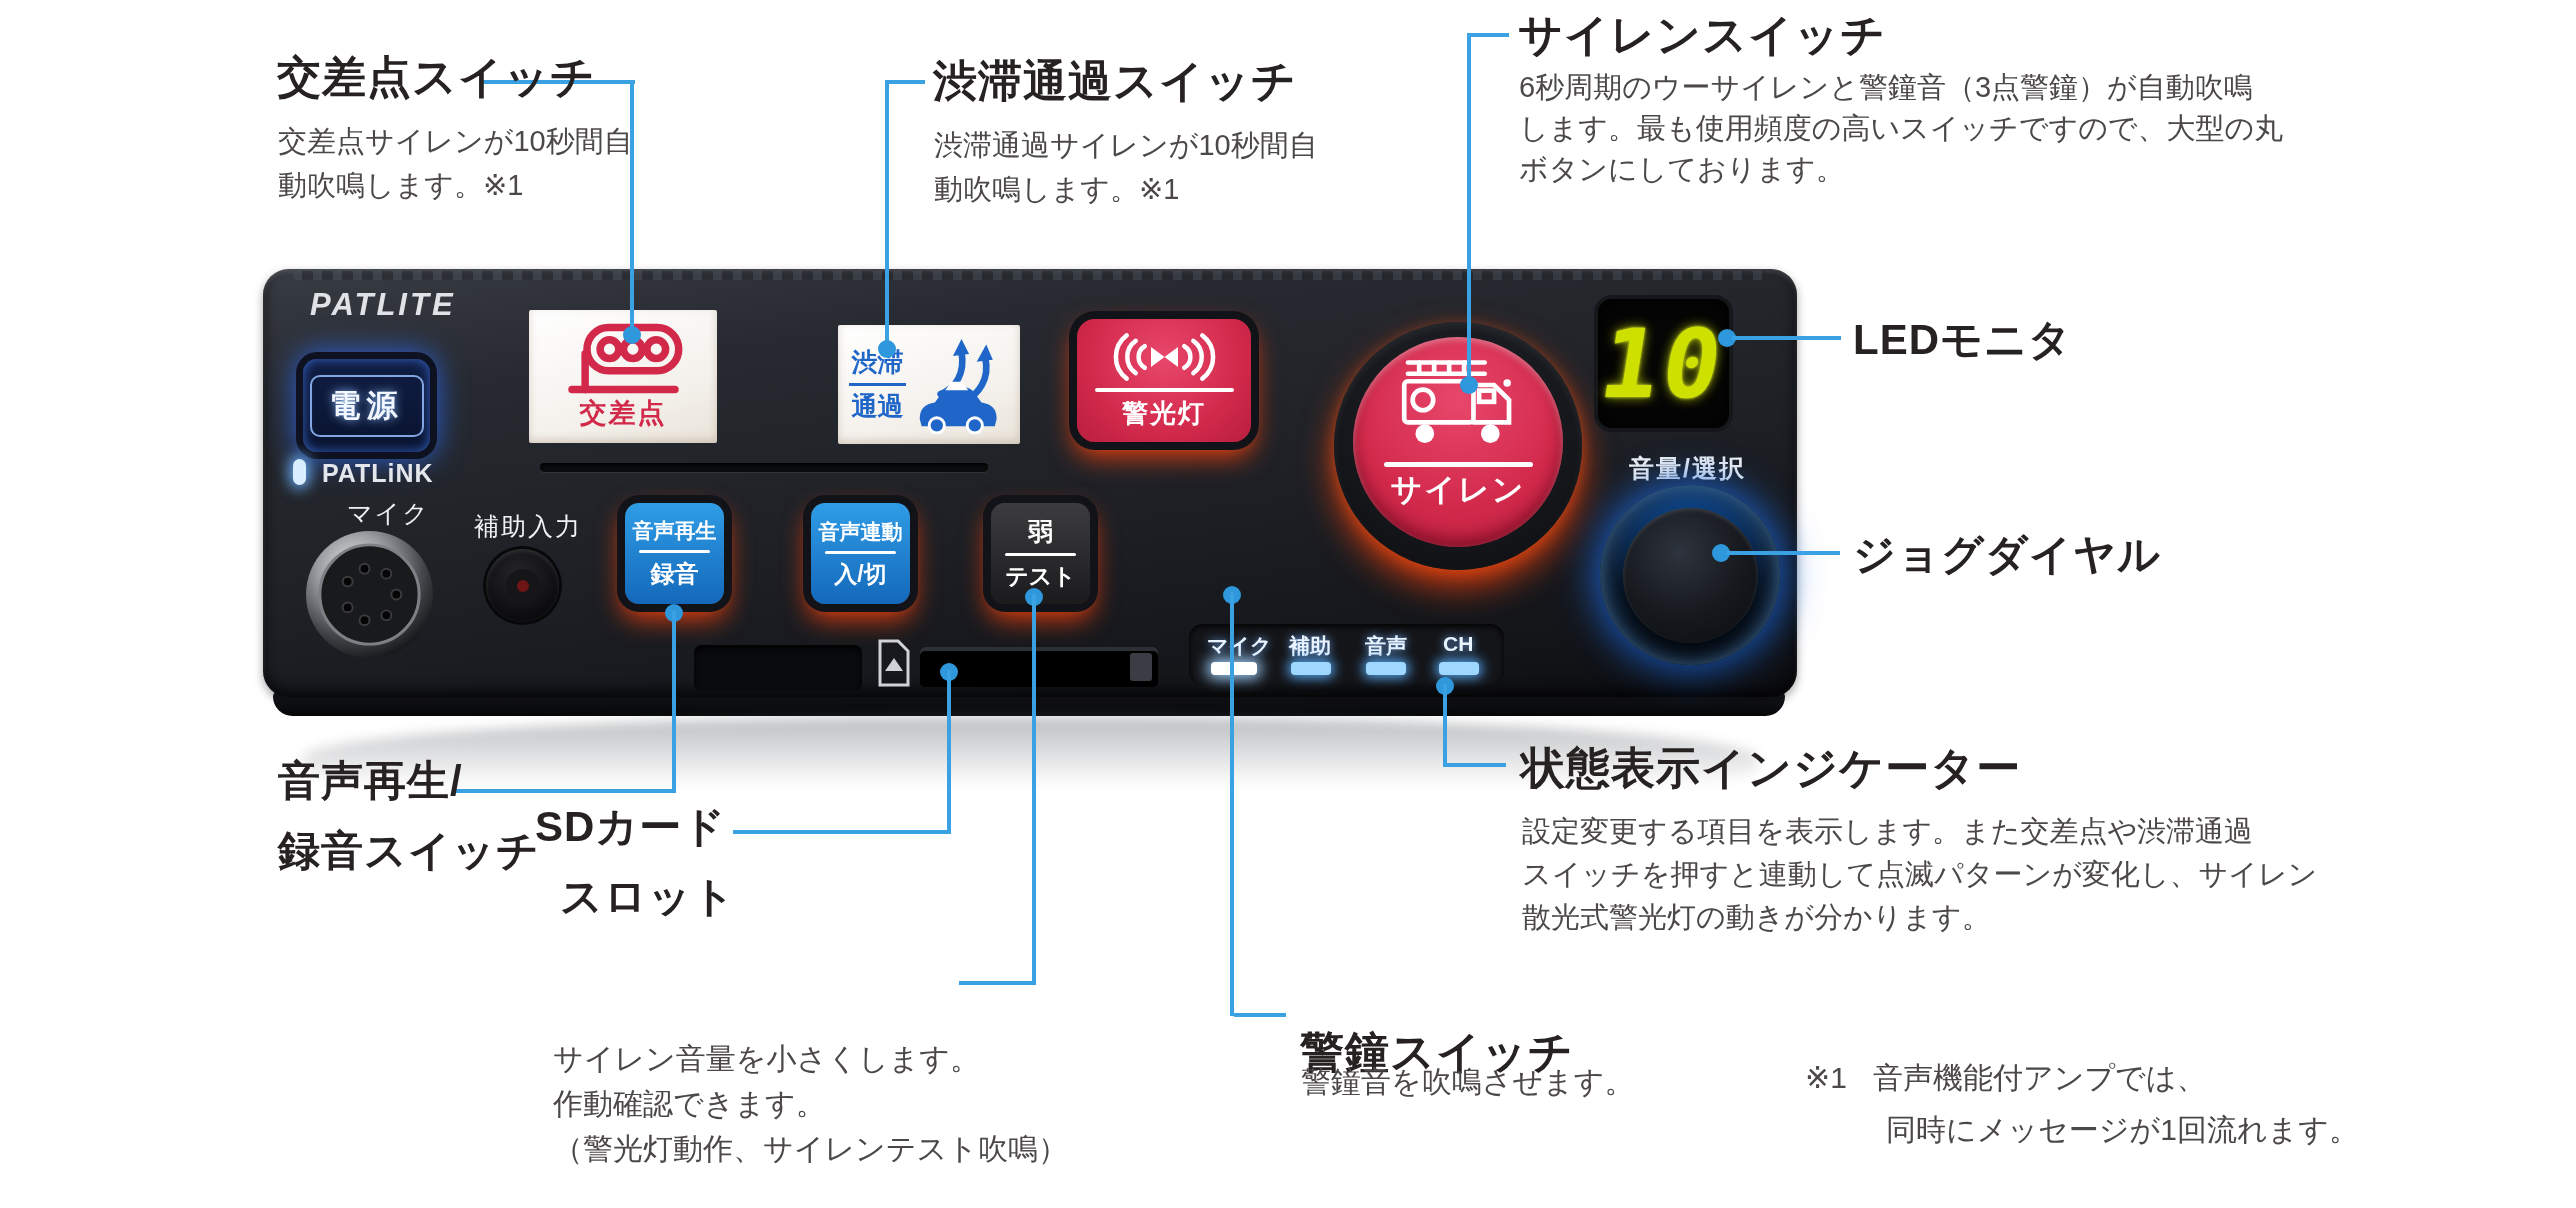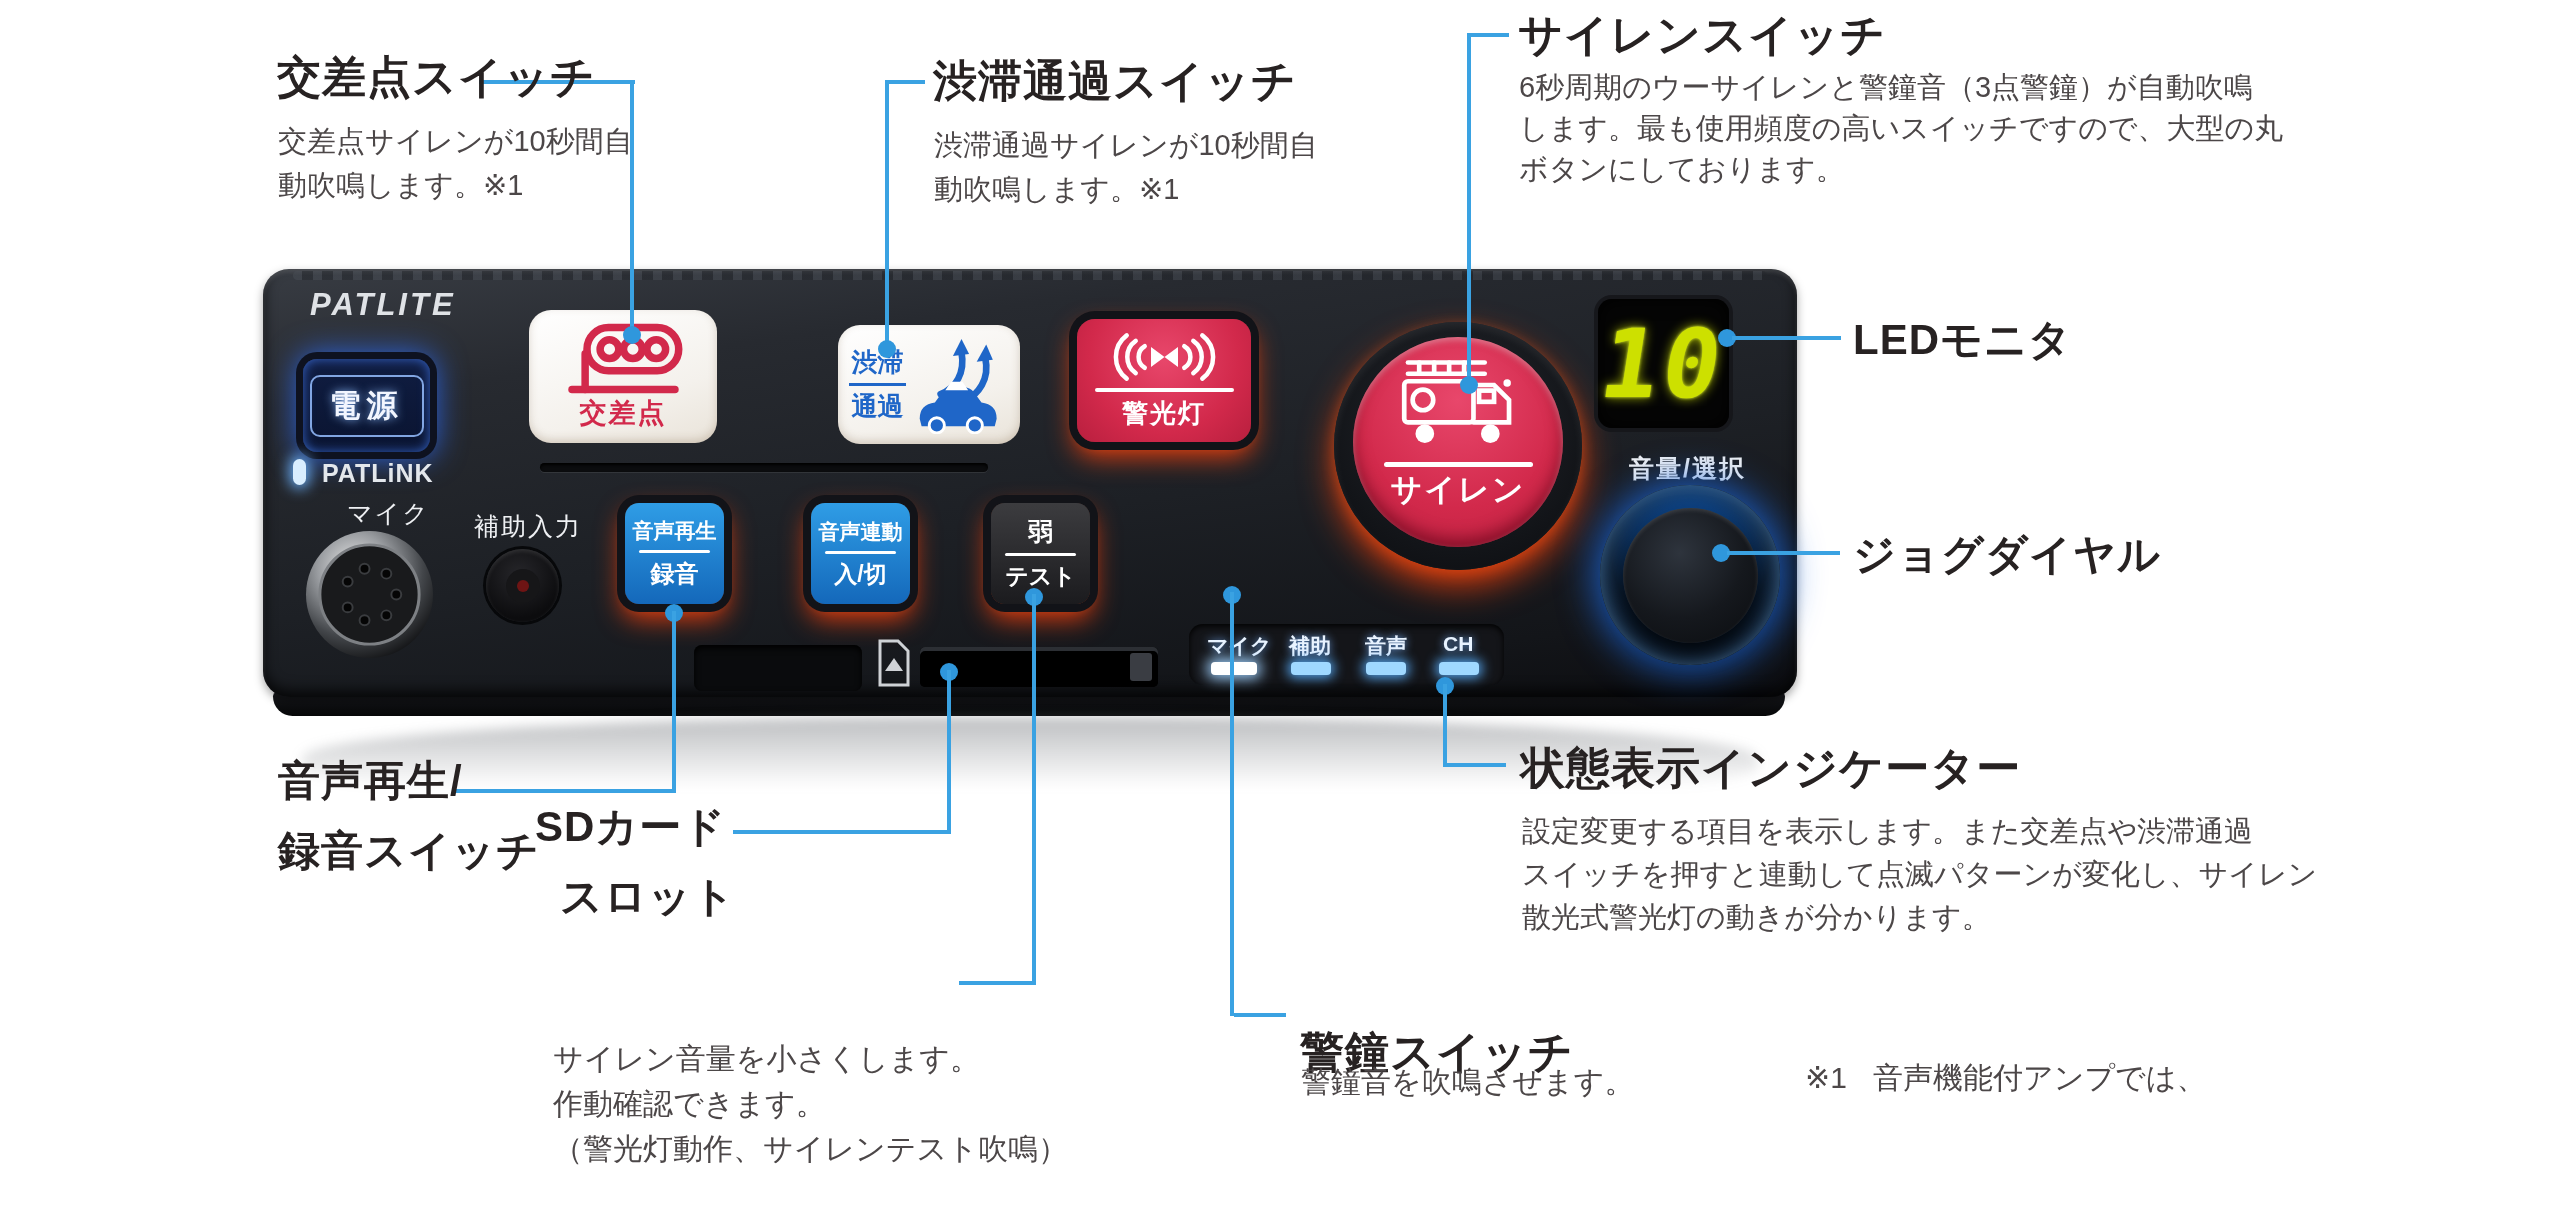--- a/index.html
+++ b/index.html
@@ -28,21 +28,21 @@
   .groove{left:540px;top:464px;width:448px;height:9px;border-radius:5px;background:#0b0c0e;
     box-shadow:inset 0 2px 3px #000, 0 1px 0 rgba(255,255,255,.08);}
   
   .brand{font-size:31px;font-weight:bold;font-style:italic;color:#dfe2e6;letter-spacing:3px;}
   .patlink{font-size:25px;font-weight:bold;color:#e3e7ec;letter-spacing:1px;}
   .p-label{font-size:25px;color:#eef0f3;letter-spacing:2px;}
   .glow-blue-led{width:13px;height:26px;border-radius:7px;background:#d9eeff;box-shadow:0 0 14px 4px rgba(110,180,255,.9);}
   
   .bez{box-shadow:0 0 0 8px #121318,0 12px 26px 3px rgba(255,66,12,.85),0 3px 12px rgba(255,120,30,.45);}
   .btn-white{background:linear-gradient(160deg,#ffffff 0%,#f4f1ec 65%,#e9e3d9 100%);
-    border-radius:22px;box-shadow:inset 0 -3px 8px rgba(120,90,60,.25);}
+    border-radius:2px;box-shadow:inset 0 -3px 8px rgba(120,90,60,.25);}
   .btn-red{background:radial-gradient(circle at 50% 32%,#e8476b,#d2294b 62%,#b81f3e);border-radius:18px;}
   .btn-power{background:linear-gradient(180deg,#101d42,#0a1430);border-radius:14px;
     box-shadow:0 0 0 7px #0e1220,0 0 30px 6px rgba(45,110,255,.85),inset 0 0 12px rgba(70,130,255,.7);
     display:flex;align-items:center;justify-content:center;}
   .btn-power .frame{border:2px solid rgba(150,190,255,.85);border-radius:10px;padding:8px 18px;
     color:#f2f6ff;font-size:31px;font-weight:bold;letter-spacing:6px;text-shadow:0 0 10px rgba(140,190,255,.9);}
   .btn-small{border-radius:14px;display:flex;flex-direction:column;align-items:center;justify-content:center;gap:5px;}
   .btn-blue{background:linear-gradient(180deg,#2f9de6,#1468ba);}
   .btn-dark{background:linear-gradient(180deg,#3c3c3f,#1b1b1e);}
   .btn-amber{background:radial-gradient(circle at 50% 30%,#ffc94f,#f5a422 65%,#e18a0a);}
@@ -330,15 +330,16 @@
 
   <div class="abs a-title" style="left:1521px;top:739px;">状態表示インジケーター</div>
   <div class="abs a-desc" style="left:1522px;top:810px;line-height:43px;">
     <div>設定変更する項目を表示します。また交差点や渋滞通過</div>
     <div>スイッチを押すと連動して点滅パターンが変化し、サイレン</div>
     <div>散光式警光灯の動きが分かります。</div>
   </div>
 
   <div class="abs a-desc" style="left:1805px;top:1056px;font-size:30px;">※1</div>
   <div class="abs a-desc" style="left:1873px;top:1056px;font-size:30px;">音声機能付アンプでは、</div>
+  <div class="abs a-desc" style="left:1886px;top:1108px;font-size:30px;">同時にメッセージが1回流れます。</div>
 
 </div>
 
 
 </body></html>

